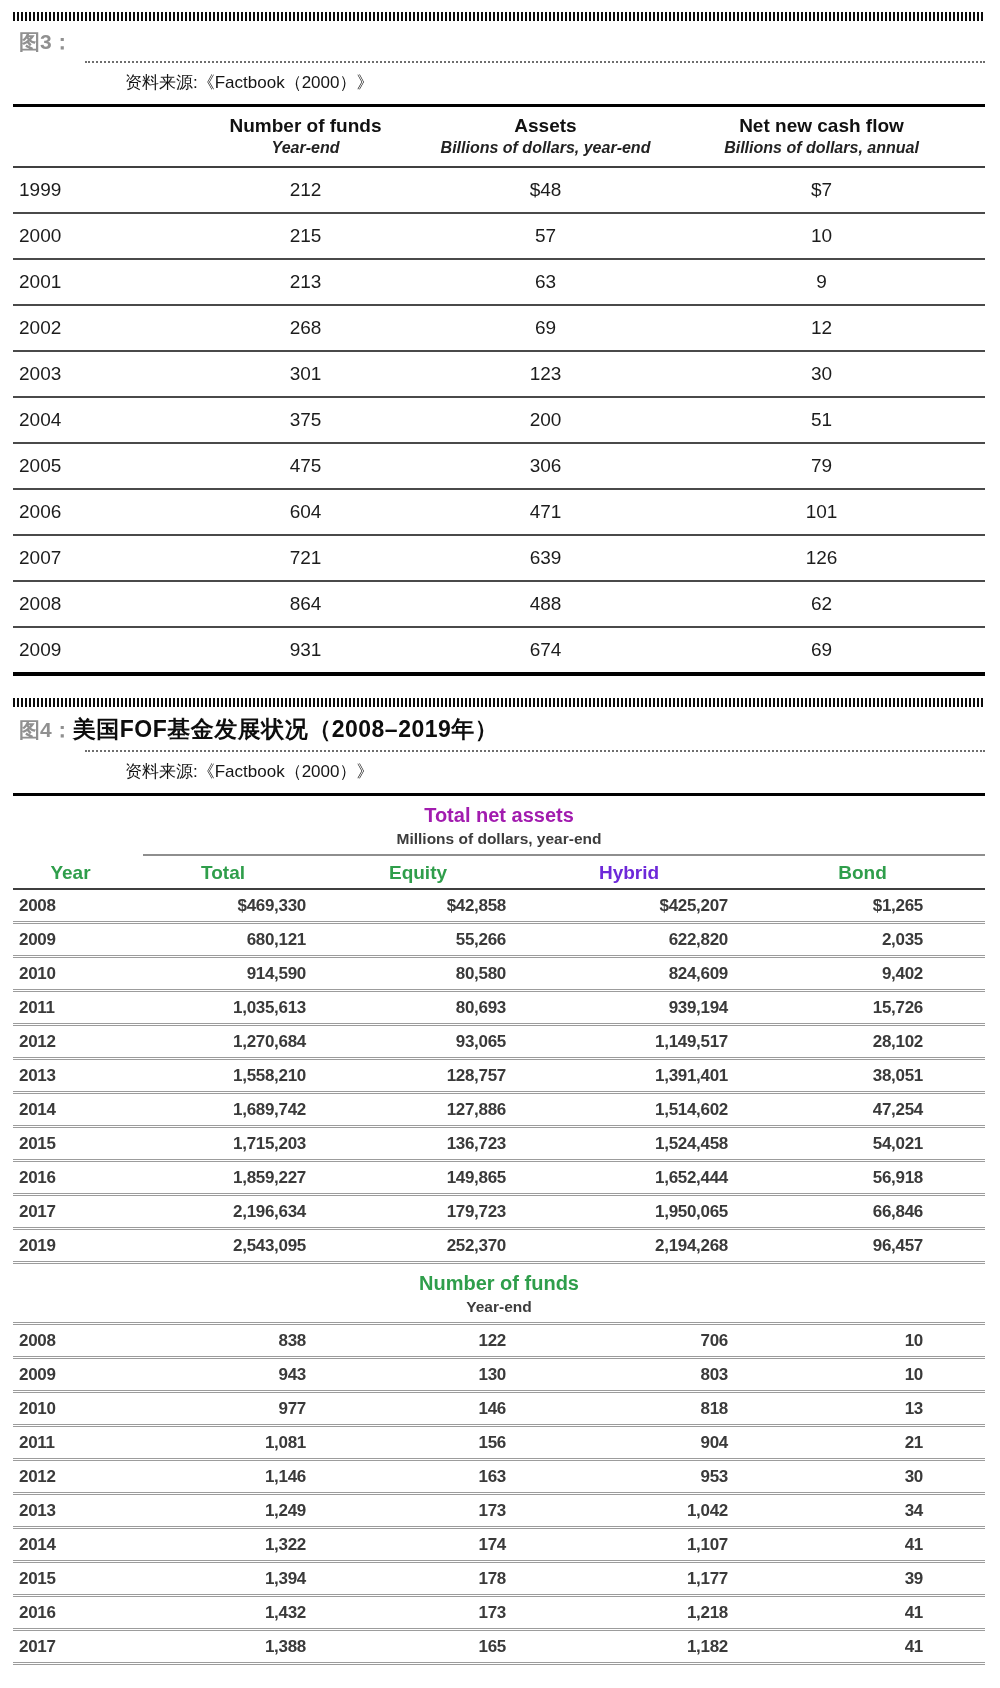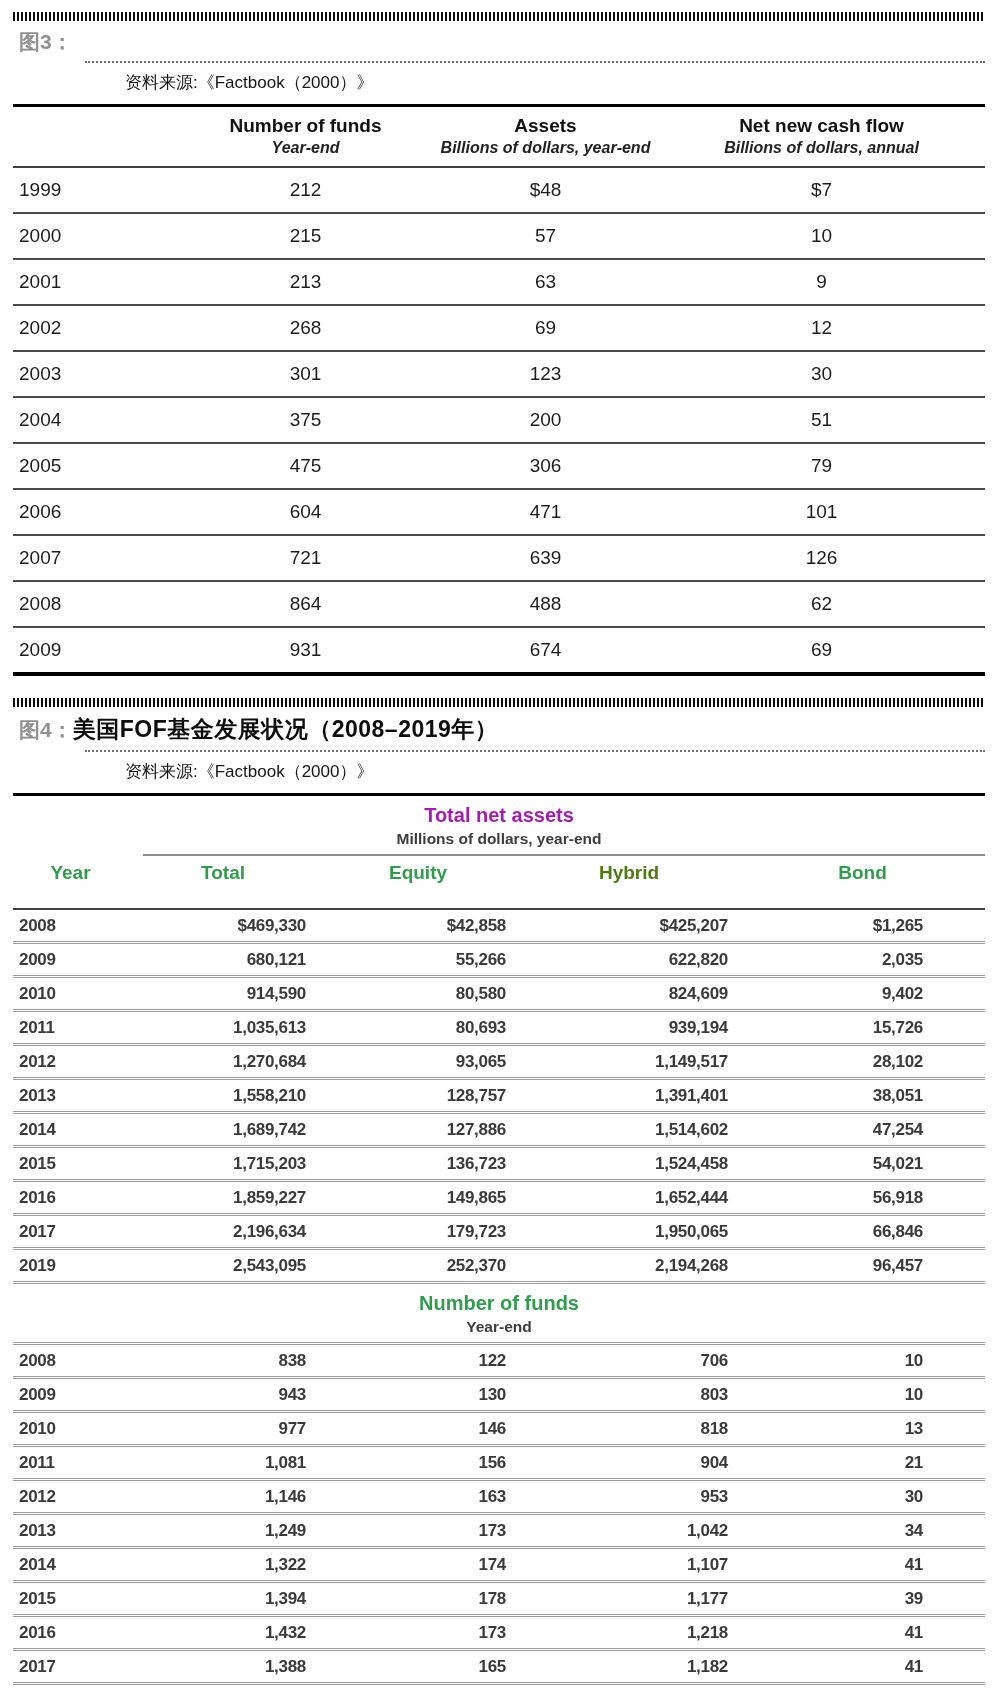--- a/index.html
+++ b/index.html
@@ -25,21 +25,21 @@
   .t3 .h-main{font-weight:bold;font-size:19px;color:#111;text-align:center;}
   .t3 .h-sub{font-style:italic;font-size:16px;color:#222;text-align:center;margin-top:2px;}
   .t3 tbody td{height:42px;font-size:19px;text-align:center;color:#1c1c1c;}
   .t3 tbody td:first-child{text-align:left;padding-left:6px;}
   .t3 tbody tr + tr{border-top:2px solid #4a4a4a;}
   
   .section-title{text-align:center;font-weight:bold;font-size:20px;margin-top:8px;}
   .section-sub{text-align:center;font-weight:bold;font-size:15.5px;color:#3c3c3c;margin-top:3px;}
   .sub-rule{border-top:2px solid #8e8e8e;margin:6px 0 0 130px;}
   
-  .t4 thead th{font-weight:bold;font-size:19px;text-align:center;padding:6px 0 24px;}
+  .t4 thead th{font-weight:bold;font-size:19px;text-align:center;padding:6px 0 4px;}
   .t4 thead tr{border-bottom:2px solid #3f3f3f;}
   .t4 tbody td{height:29px;font-size:17px;font-weight:bold;letter-spacing:-0.3px;
     color:#3a3a3a;text-align:right;padding-right:12px;}
   .t4 tbody td:first-child{text-align:left;padding-left:6px;}
   .t4 tbody td:last-child{padding-right:62px;}
   .t4 tbody tr + tr{border-top:3px double #9c9c9c;}
   .t4-assets{border-bottom:3px double #9c9c9c;}
   .t4-funds{border-top:3px double #9c9c9c;border-bottom:3px double #9c9c9c;margin-top:6px;}
   .gap-lg{height:22px;}
 </style>
@@ -173,21 +173,21 @@
           <col style="width:190px">
           <col style="width:200px">
           <col style="width:222px">
           <col>
         </colgroup>
       <thead>
         <tr>
           <th class="accent" style="color: rgb(47, 158, 75);">Year</th>
           <th class="accent" style="color: rgb(47, 158, 75);">Total</th>
           <th class="accent" style="color: rgb(47, 158, 75);">Equity</th>
-          <th class="accent" style="color: #4d7c0f;">Hybrid</th>
+          <th class="accent" style="color: #6d28d9;">Hybrid</th>
           <th class="accent" style="color: rgb(47, 158, 75);">Bond</th>
         </tr>
       </thead>
       <tbody>
           <tr>
             <td>2008</td>
             <td>$469,330</td>
             <td>$42,858</td>
             <td>$425,207</td>
             <td>$1,265</td>

